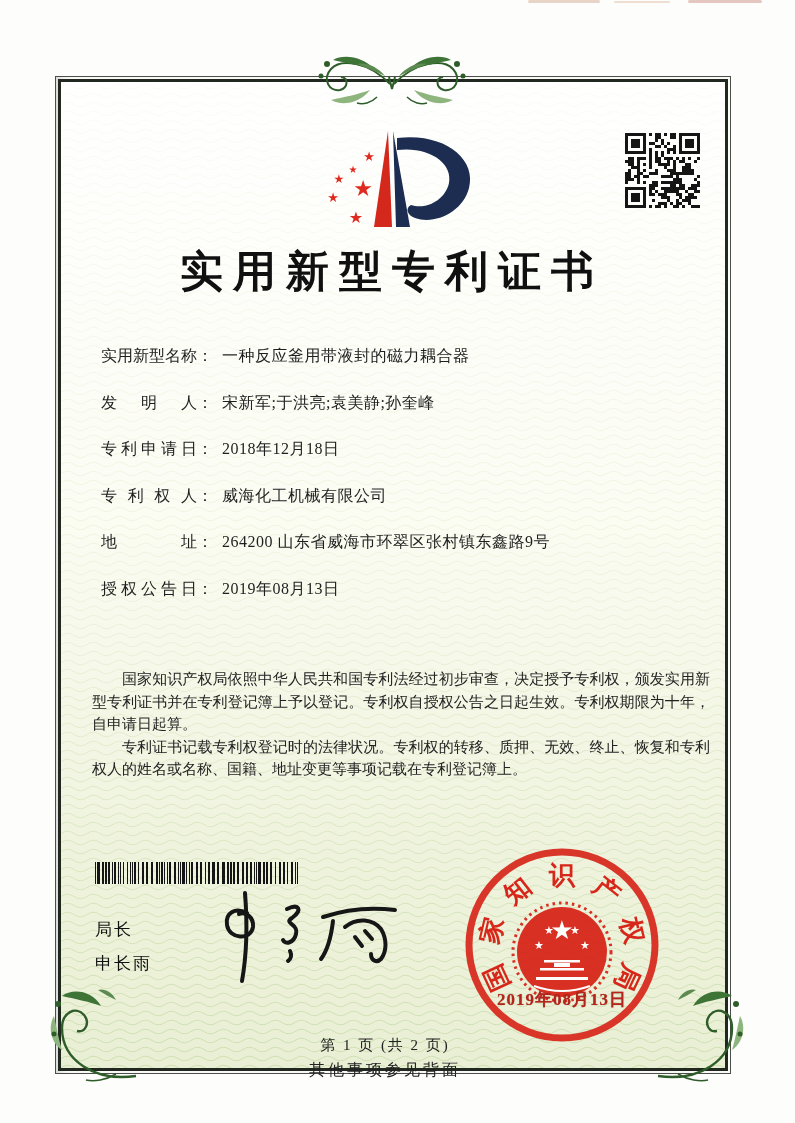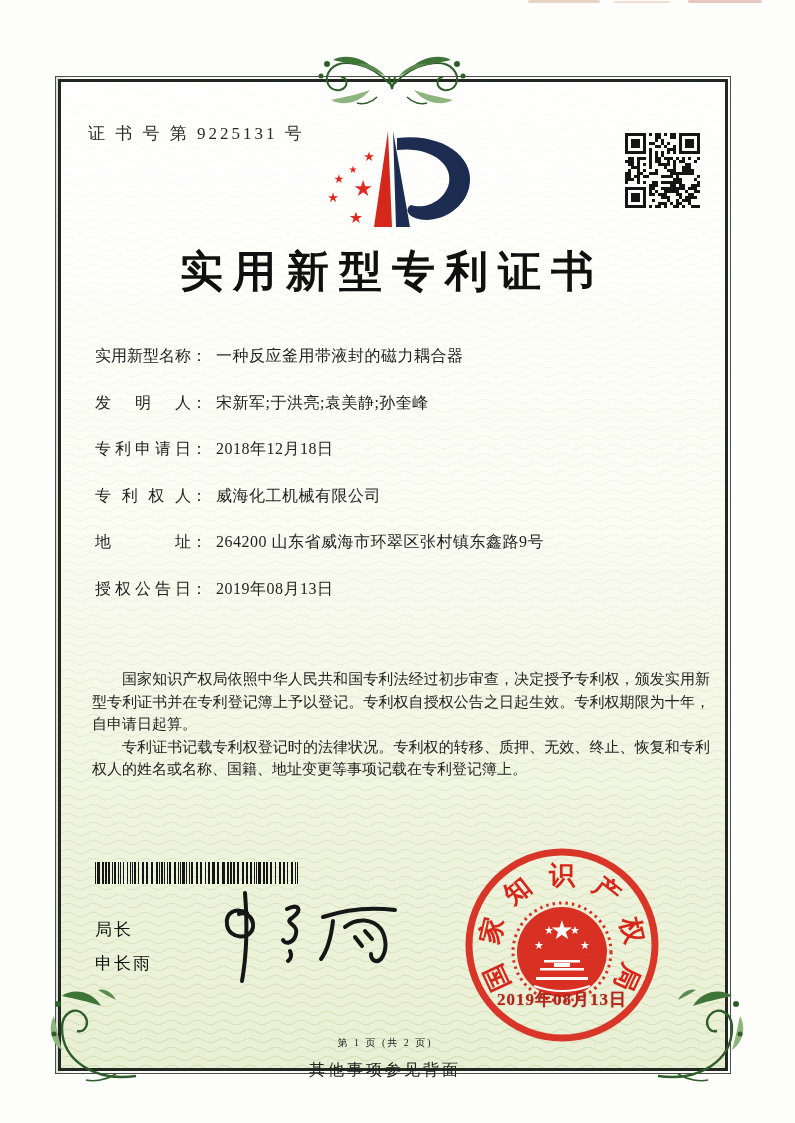--- a/index.html
+++ b/index.html
@@ -17,21 +17,21 @@
 
   .cert-no{position:absolute;left:88px;top:122px;font-size:17px;letter-spacing:3px;color:#2a2a2a;}
 
   .logo{position:absolute;left:325px;top:128px;}
   .qr{position:absolute;left:625px;top:133px;}
 
   .title{position:absolute;left:55px;top:243px;width:674px;text-align:center;
          font-size:43px;font-weight:700;letter-spacing:10px;color:#101010;font-family:Liberation Serif, serif;}
 
   .fields{position:absolute;left:95px;top:346px;width:614px;font-size:16px;}
-  .frow{position:relative;height:46.5px;}
+  .frow{position:relative;height:46.5px;margin-left:6px;}
   .flabel{display:inline-block;width:96px;text-align:justify;text-align-last:justify;vertical-align:top;}
   .fcolon{display:inline-block;margin-right:9px;vertical-align:top;}
   .fvalue{letter-spacing:.5px;}
   .grant-pair{position:absolute;left:300px;top:0;}
 
   .paras{position:absolute;left:92px;top:668px;width:618px;font-size:15px;line-height:22.5px;
          text-align:justify;color:#222;}
   .paras p{margin:0;text-indent:2em;}
 
   .barcode{position:absolute;left:95px;top:862px;}
@@ -41,21 +41,21 @@
   .director-name{position:absolute;left:95px;top:952px;font-family:"Liberation Sans","DejaVu Sans",sans-serif;
                  font-size:17px;letter-spacing:2px;color:#111;}
   .signature{position:absolute;left:195px;top:883px;}
 
   .seal{position:absolute;left:462px;top:846px;}
   .seal-date{position:absolute;left:462px;top:988px;width:200px;text-align:center;
              font-size:17px;font-weight:700;letter-spacing:1px;color:#b3241b;
              text-shadow:0 0 1px rgba(120,20,10,.45);}
 
   .page-indicator{position:absolute;left:55px;top:1036px;width:660px;text-align:center;
-                  font-size:10px;letter-spacing:2px;color:#222;}
+                  font-size:15px;letter-spacing:2px;color:#222;}
   .back-note{position:absolute;left:55px;top:1060px;width:660px;text-align:center;
              font-size:16px;letter-spacing:3px;color:#222;}
 
   .ornament{position:absolute;}
 </style>
 </head>
 <body>
 
 <div class="page">
 
@@ -121,21 +121,20 @@
       <path d="M90,88 C48,94 16,72 16,40 C16,24 30,18 38,27 C44,34 40,45 31,43"></path>
       <path d="M55,18 C46,2 26,0 16,8 C30,11 44,14 55,18 Z" fill="#3f7437" stroke="none"></path>
       <path d="M16,62 C4,54 2,38 8,28 C11,42 13,52 16,62 Z" fill="#8fb57f" stroke="none"></path>
       <path d="M70,12 C66,4 58,0 52,2 C58,6 64,9 70,12 Z" fill="#5d8a50" stroke="none"></path>
       <path d="M70,86 C60,92 48,94 40,92" stroke-width="1.5"></path>
       <circle cx="12" cy="16" r="3" fill="#2f5d2a" stroke="none"></circle>
       <circle cx="8" cy="46" r="2.5" fill="#2f5d2a" stroke="none"></circle>
     </g>
   </svg>
 
-  <div class="cert-no">证 书 号 第 9225131 号</div>
 
   <svg class="logo" width="160" height="110" viewBox="0 0 160 110">
     <g fill="#e02a1f" font-family="'DejaVu Sans',sans-serif" text-anchor="middle">
       <text x="44" y="33" font-size="13">★</text>
       <text x="28" y="45" font-size="10">★</text>
       <text x="14" y="55" font-size="12">★</text>
       <text x="38" y="68" font-size="22">★</text>
       <text x="8" y="74" font-size="13">★</text>
       <text x="31" y="95" font-size="16">★</text>
     </g>

